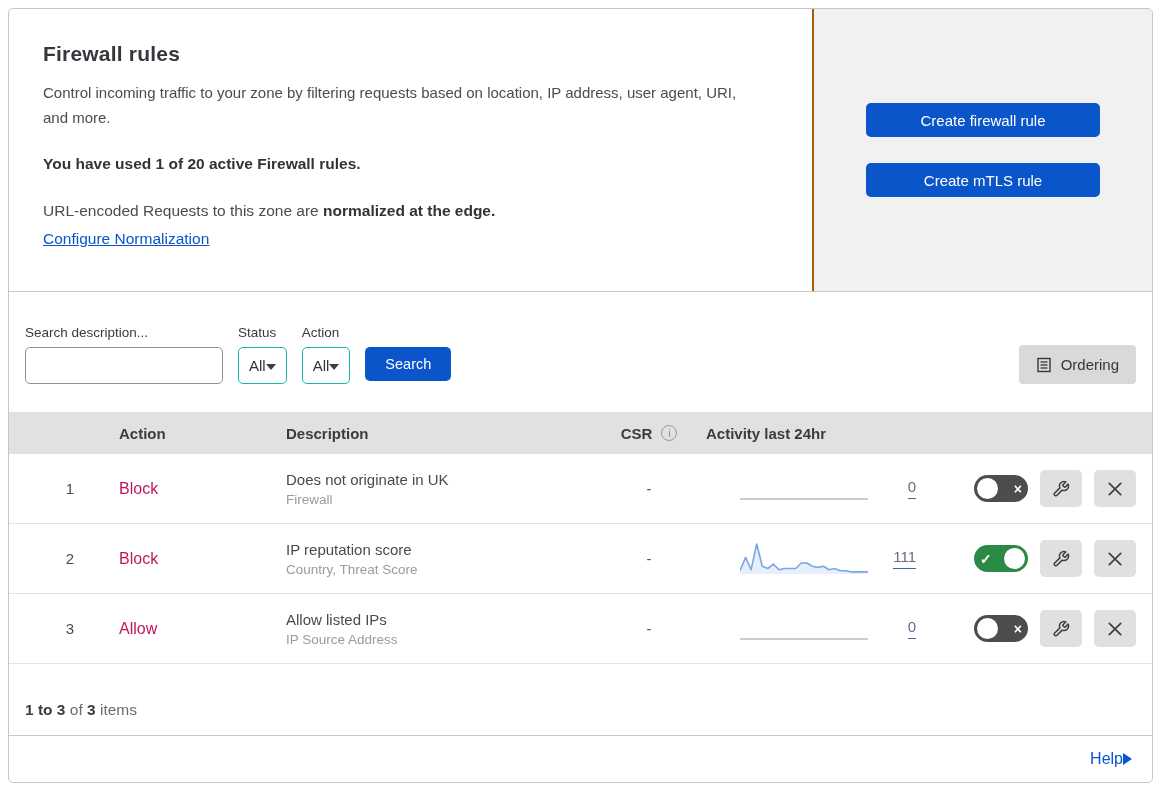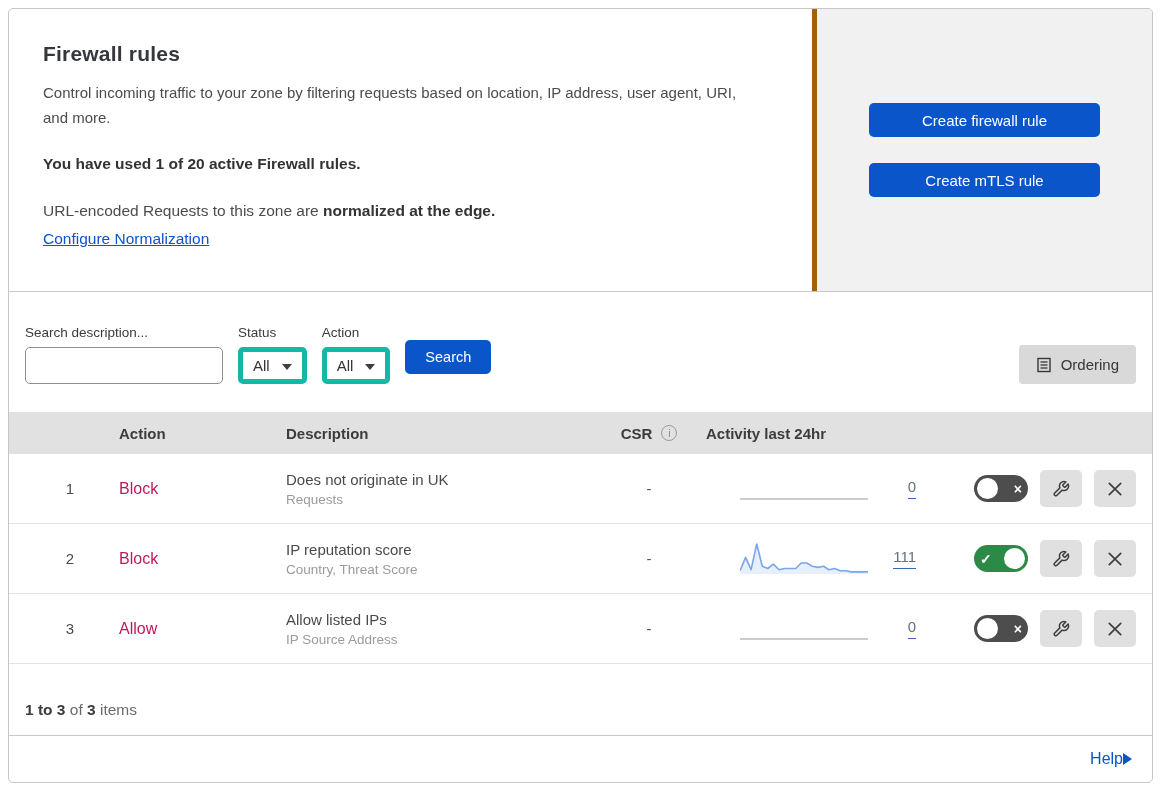--- a/index.html
+++ b/index.html
@@ -17,44 +17,44 @@
   .top { display:flex; height:283px; border-bottom:1px solid #c9c9c9; }
   .top-left { flex:1; padding:33px 40px 0 34px; }
   .page-title { font-size:21px; font-weight:700; color:#34373c; letter-spacing:.2px; margin-bottom:15px; }
   .desc-p { font-size:15px; color:#4c4c4c; line-height:1.65; max-width:720px; }
   .usage-p { font-size:15.5px; color:#333; font-weight:700; margin-top:24px; }
   .norm-p { font-size:15.5px; color:#4c4c4c; margin-top:26px; line-height:1.6; }
   .norm-p b { color:#333; }
   .cfg-link { font-size:15.5px; color:#0b55cb; text-decoration:underline; display:inline-block; margin-top:7px; cursor:pointer;text-align:right; }
 
   .top-right {
-    width:340px; background:#f1f1f1; border-left:5px solid #a16207;
+    width:340px; background:#f1f1f1; border-left:2px solid #a16207;
     display:flex; flex-direction:column; justify-content:center; align-items:center; gap:26px;
     padding:0 52px;
   }
   .btn-primary {
     width:100%; height:34px; border:none; border-radius:5px;
     background:#0b55cb; color:#fff; font-size:15px; font-family:inherit; cursor:pointer;
   }
 
   
   .filterbar { height:120px; display:flex; align-items:flex-end; gap:15px; padding:0 16px 28px 16px; }
   .fgroup { display:flex; flex-direction:column; }
   .flabel { font-size:13.5px; color:#3a3a3a; margin-bottom:7px; }
   .search-wrap {
     width:198px; height:37px; border:1px solid #8f8f8f; border-radius:5px; background:#fff;
     display:flex; align-items:center; padding:0 10px; gap:7px;
   }
   .search-wrap input { border:none; outline:none; flex:1; font-size:14px; font-family:inherit; background:transparent; }
   .selectbox {
-    height:37px; border:5px solid #14b8a6; border-radius:5px; background:#fff;
-    display:flex; align-items:center; gap:12px; padding:0 10px; font-size:15px; color:#333; cursor:pointer;
+    height:37px; border:1px solid #14b8a6; border-radius:5px; background:#fff;
+    display:flex; align-items:center; gap:0; padding:0 10px; font-size:15px; color:#333; cursor:pointer;
   }
   .caret-down { width:0; height:0; border-left:5px solid transparent; border-right:5px solid transparent; border-top:6px solid #3f3f3f; margin-top:2px; }
-  .btn-search { height:34px; padding:0 20px; margin-bottom:10px; border:none; border-radius:5px; background:#0b55cb; color:#fff; font-size:14.5px; font-family:inherit; cursor:pointer; }
+  .btn-search { height:34px; padding:0 20px; margin-bottom:3px; border:none; border-radius:5px; background:#0b55cb; color:#fff; font-size:14.5px; font-family:inherit; cursor:pointer; }
   .spacer { flex:1; }
   .btn-ordering {
     height:39px; padding:0 17px; border:none; border-radius:4px; background:#d9d9d9;
     display:flex; align-items:center; gap:9px; font-size:15px; color:#373737; font-family:inherit; cursor:pointer; margin-bottom:0;
   }
 
   
   .grid { display:grid; grid-template-columns:102px 175px 318px 90px 250px 1fr; align-items:center; }
   .thead { height:42px; background:#e1e1e1; font-size:15px; font-weight:700; color:#3c3c3c; }
   .th-csr { display:flex; justify-content:center; align-items:flex-start; gap:9px; }
@@ -169,21 +169,21 @@
     </div>
     <div class="th-activity">Activity last 24hr</div>
     <div></div>
   </div>
 
   <div class="grid rule-row">
     <div class="cell num">1</div>
     <div class="cell action">Block</div>
     <div class="cell desc">
       <div class="desc-main">Does not originate in UK</div>
-      <div class="desc-sub">Requests</div>
+      <div class="desc-sub">Firewall</div>
     </div>
     <div class="cell csr">-</div>
     <div class="cell activity">
       <span class="sparkline"><svg width="128" height="38">
             <line x1="0" y1="29" x2="128" y2="29" stroke="#9a9a9a" stroke-width="1.2"></line>
           </svg></span>
       <a class="count">0</a>
     </div>
     <div class="cell controls">
       <div class="toggle off">

